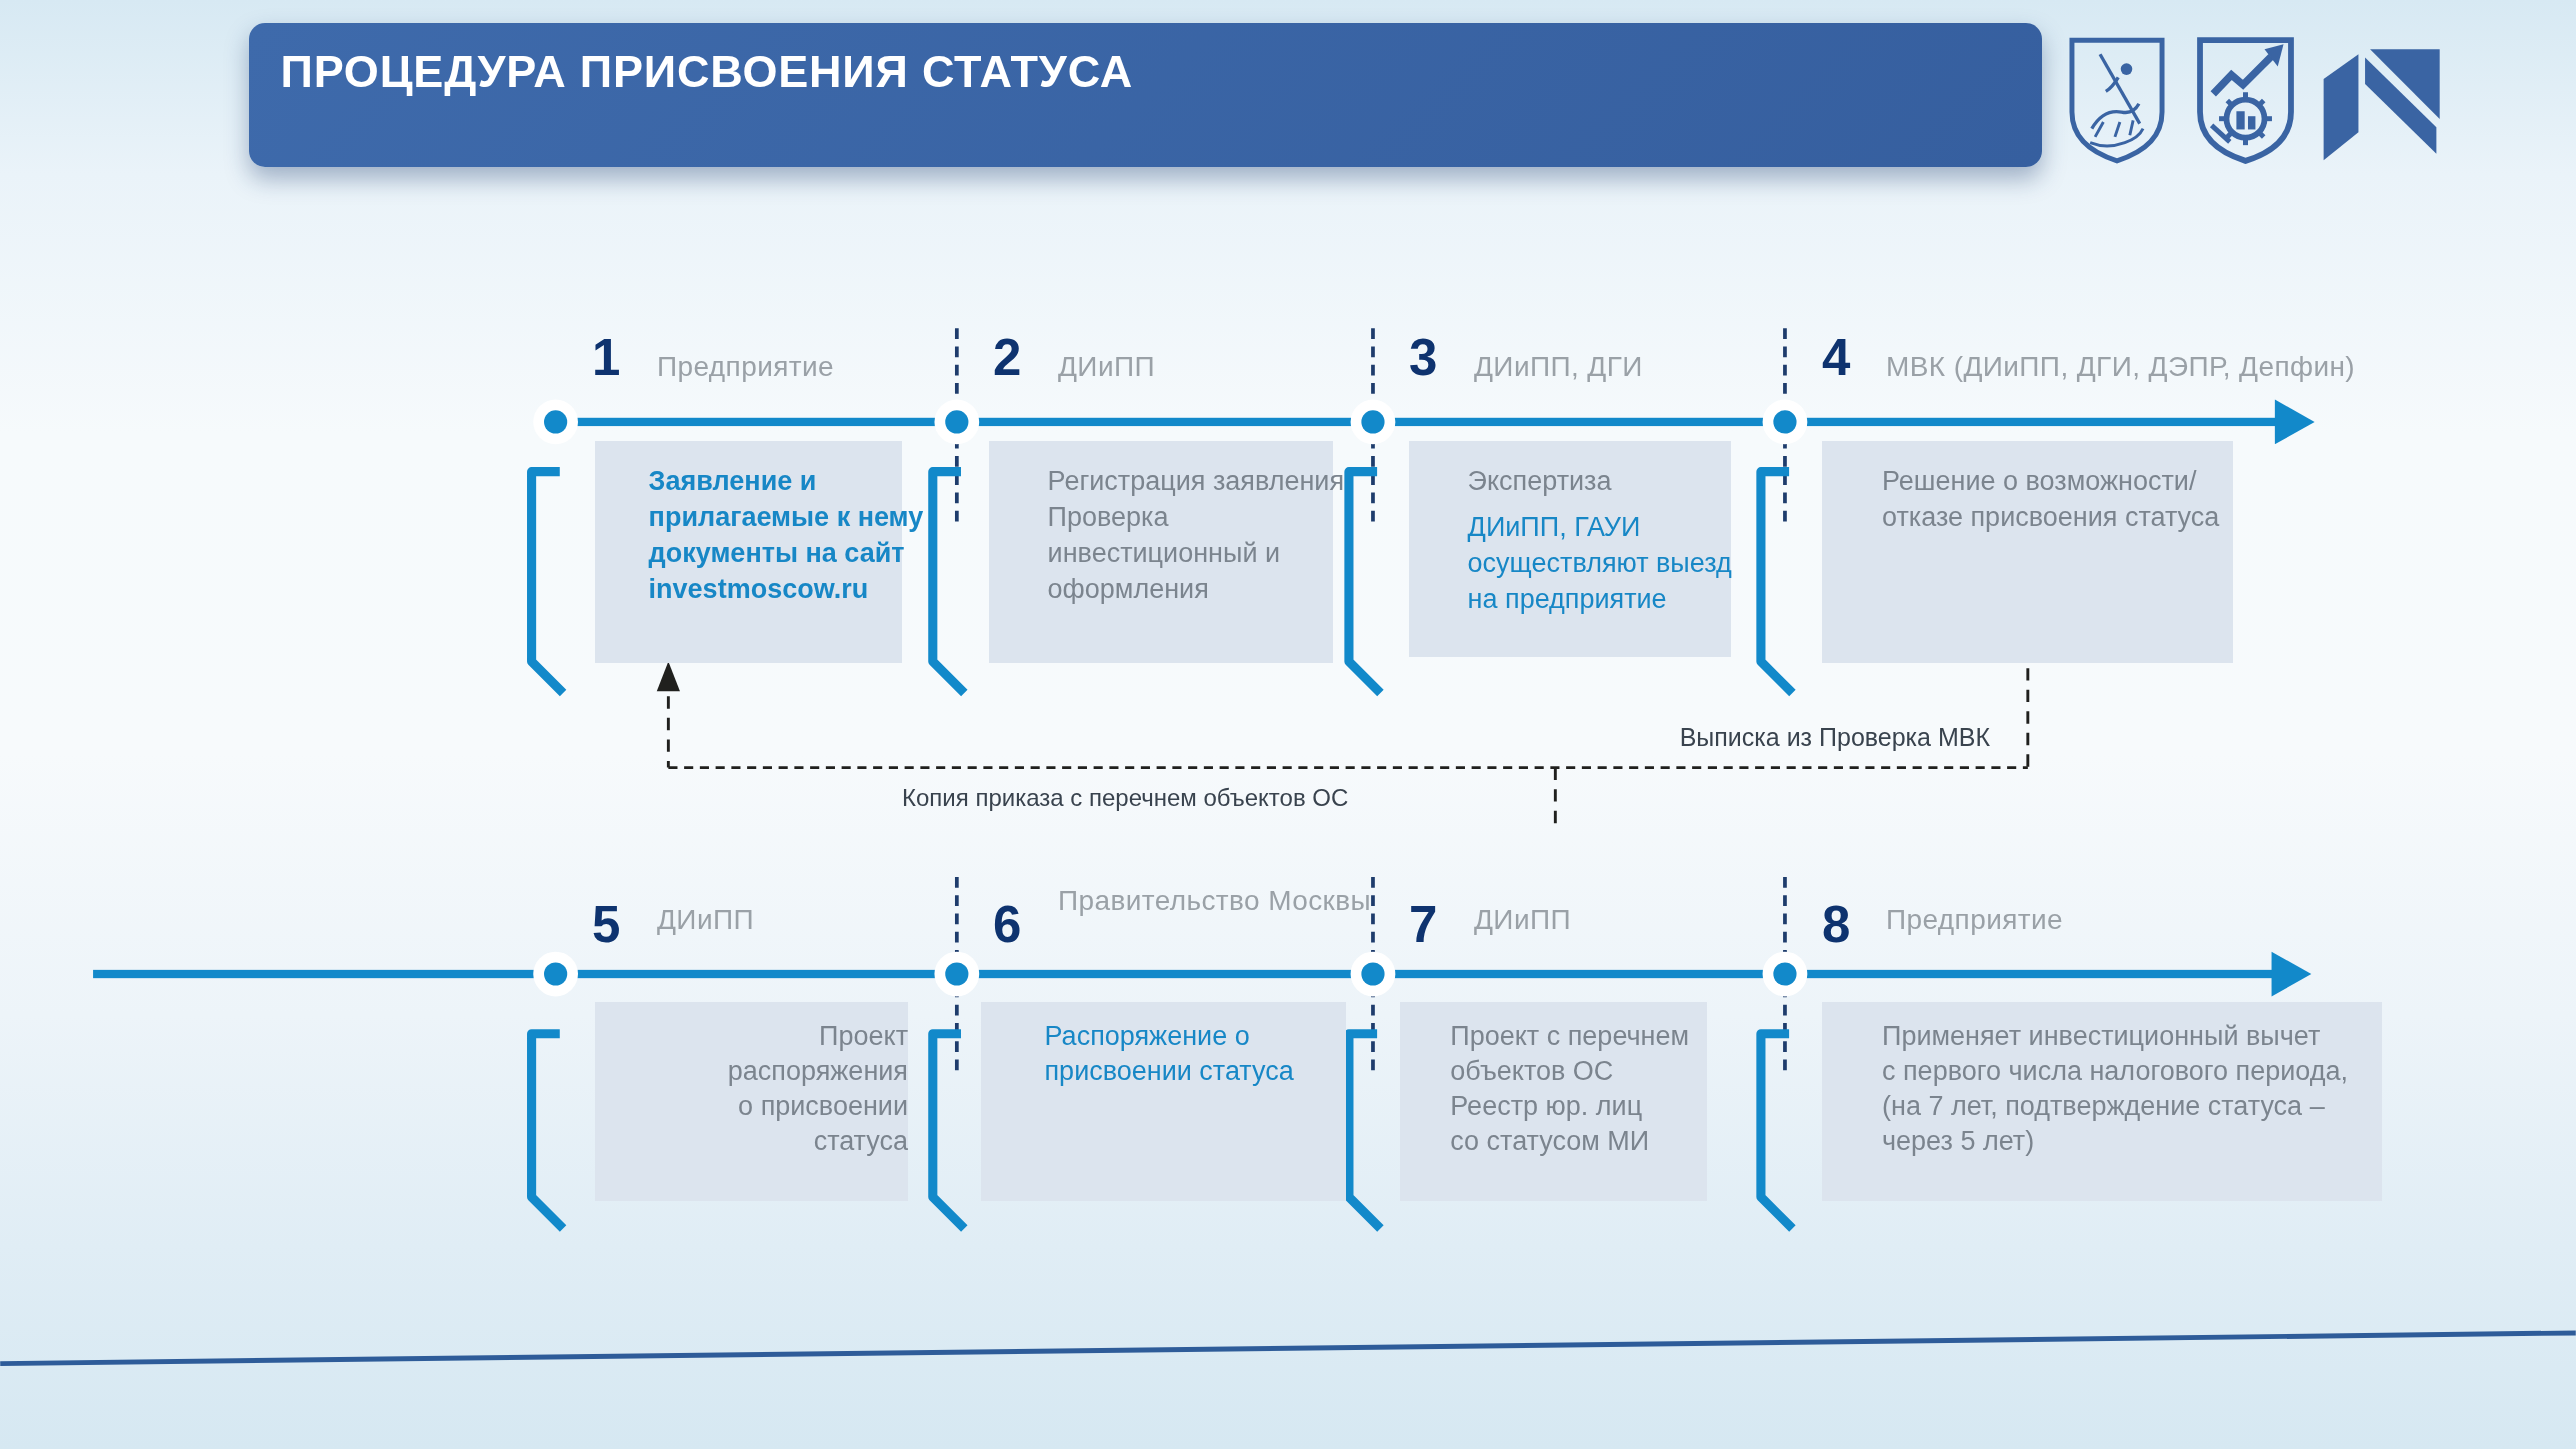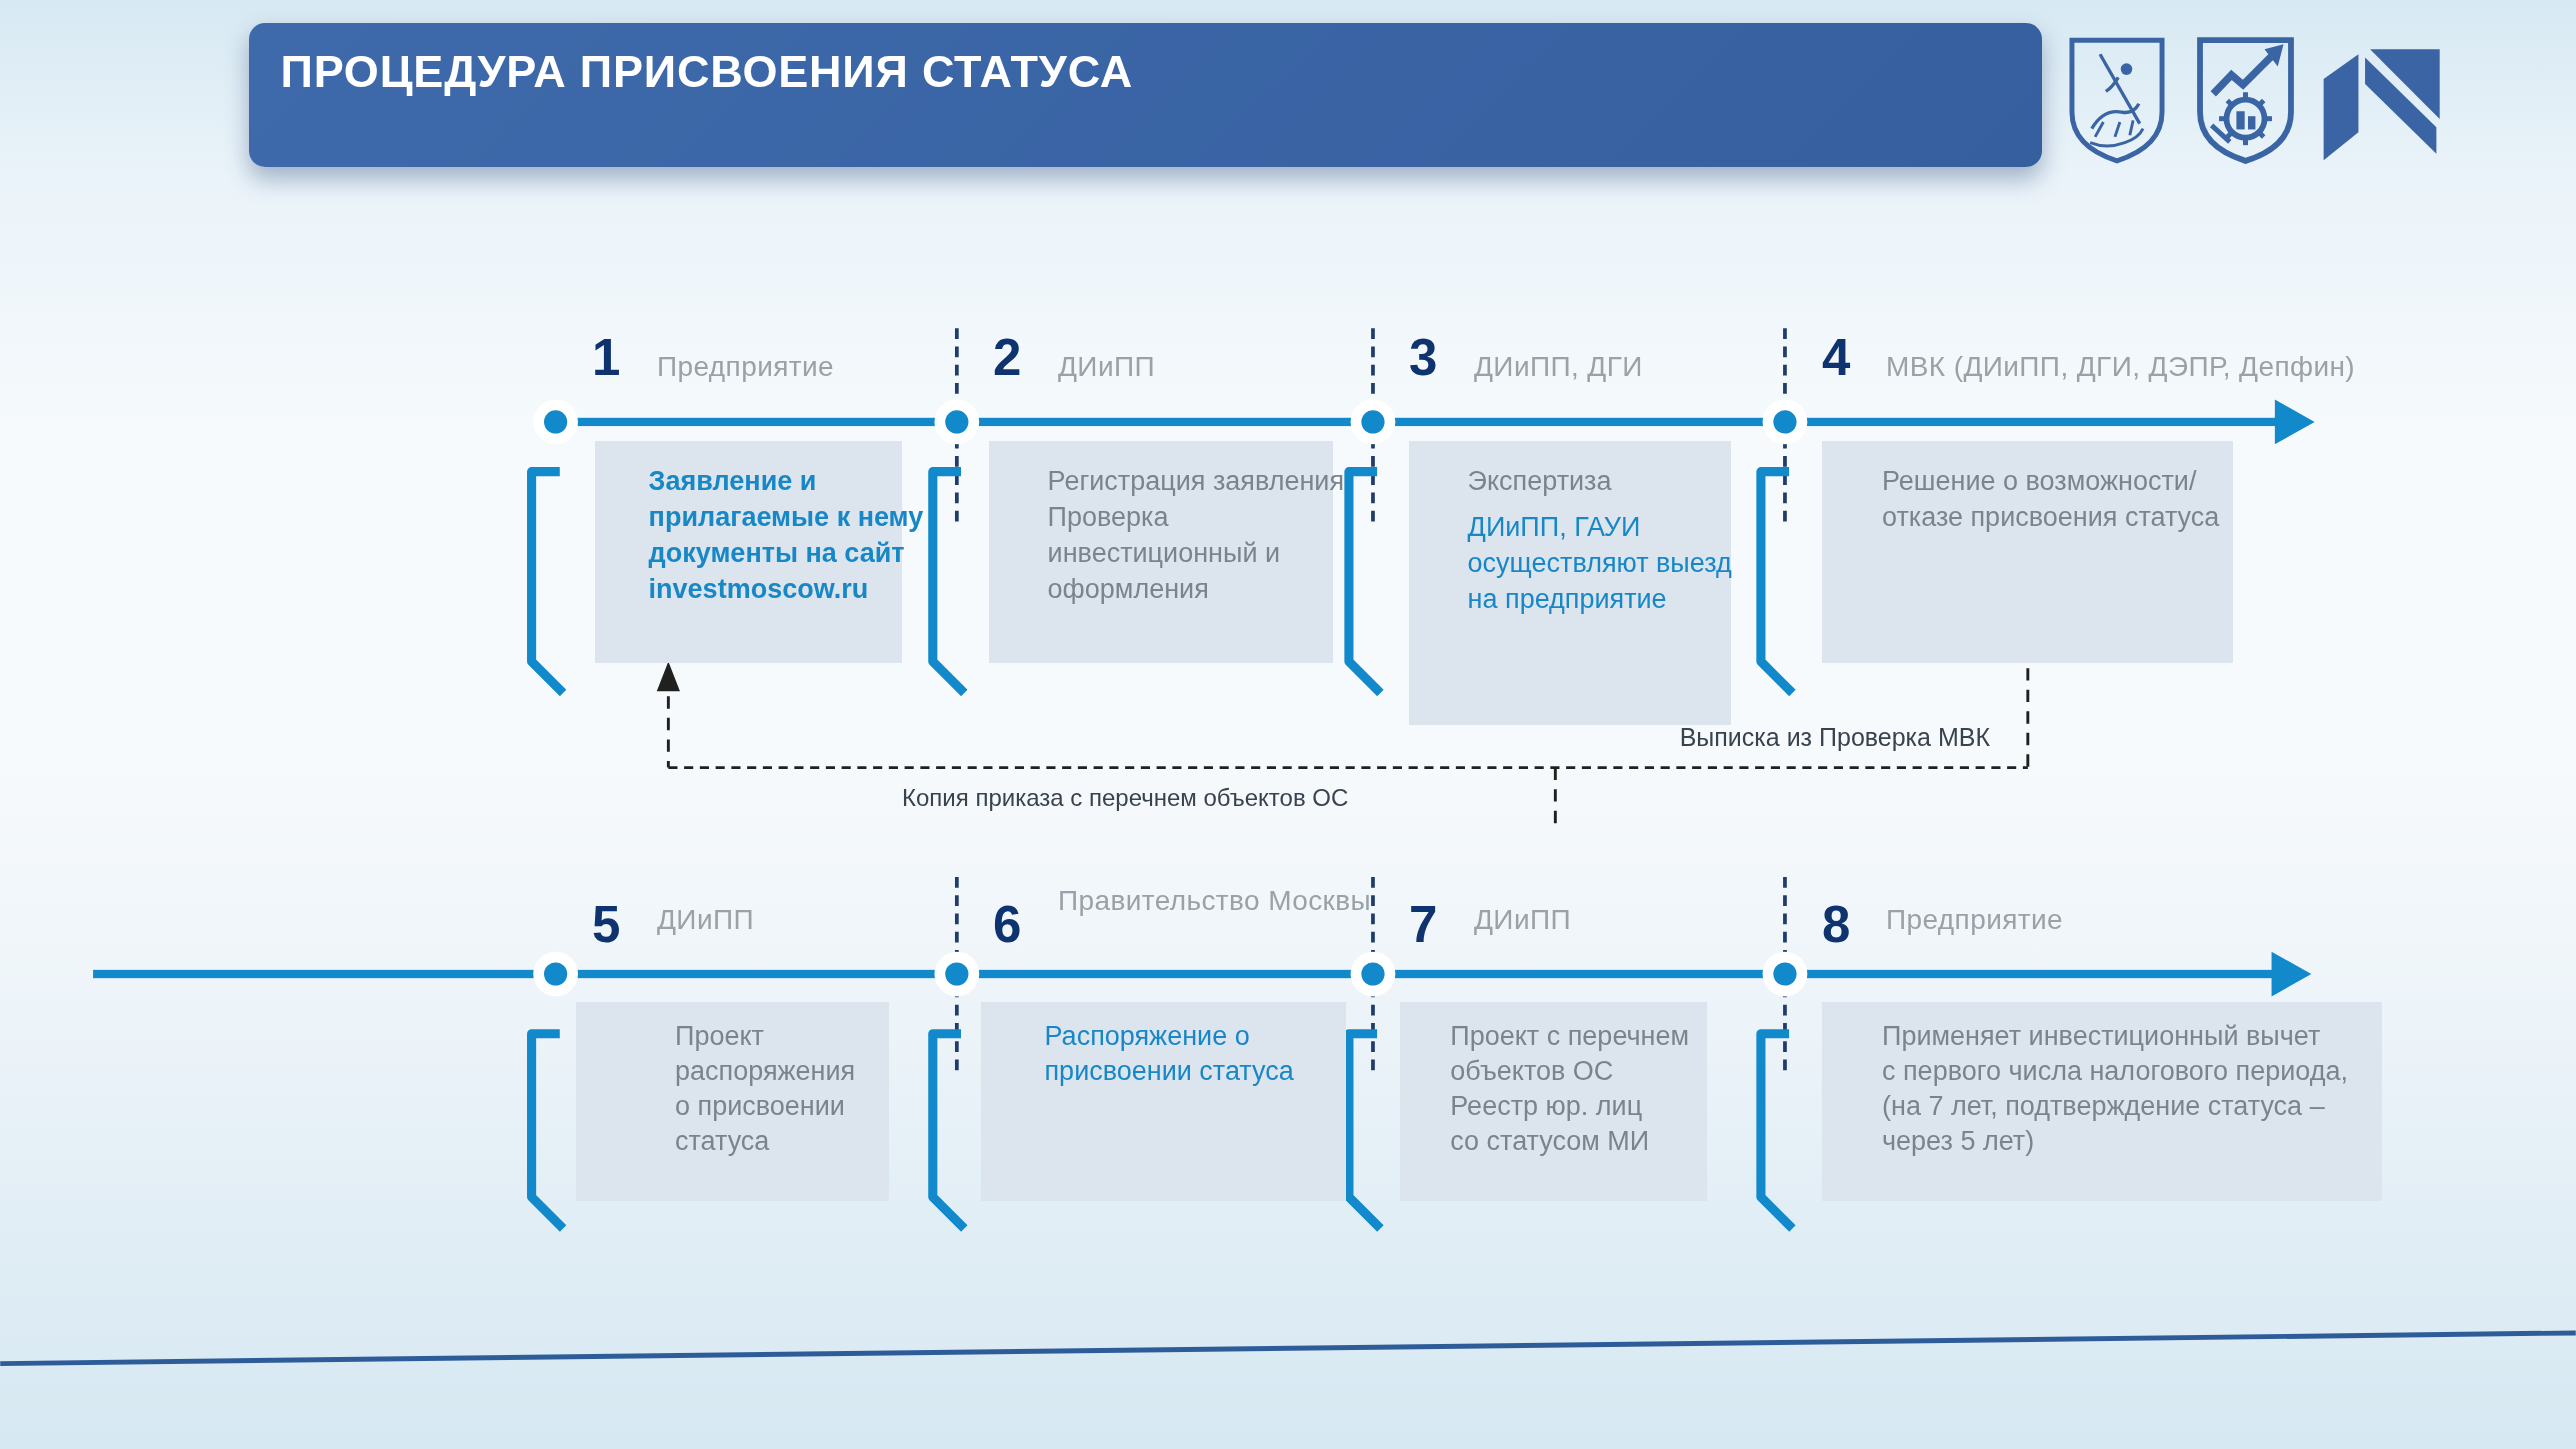--- a/index.html
+++ b/index.html
@@ -171,21 +171,21 @@
           <div>Регистрация заявления</div>
           <div>Проверка</div>
           <div>инвестиционный и</div>
           <div>оформления</div>
         </div>
       </div>
     </div>
     <div class="row1">
       <div class="step-number" style="left: 1409px; top: 332px;">3</div>
       <div class="step-org" style="left: 1474px; top: 352px;">ДИиПП, ДГИ</div>
-      <div class="step-box" style="left: 1409px; top: 441px; width: 322px; height: 284px; padding-left: 21.6px;">
+      <div class="step-box" style="left: 1409px; top: 441px; width: 322px; height: 216px; padding-left: 21.6px;">
         <div class="seg gray">
           <div>Экспертиза</div>
         </div>
         <div class="seg blue">
           <div>ДИиПП, ГАУИ</div>
           <div>осуществляют выезд</div>
           <div>на предприятие</div>
         </div>
       </div>
     </div>
@@ -195,21 +195,21 @@
       <div class="step-box" style="left: 1822px; top: 441px; width: 411px; height: 222px; padding-left: 23px;">
         <div class="seg gray">
           <div>Решение о  возможности/</div>
           <div>отказе присвоения статуса</div>
         </div>
       </div>
     </div>
     <div class="row2">
       <div class="step-number" style="left: 592px; top: 899px;">5</div>
       <div class="step-org" style="left: 657px; top: 905px;">ДИиПП</div>
-      <div class="step-box" style="left: 576px; top: 1002px; width: 313px; height: 199px; padding-left: 62px;">
+      <div class="step-box" style="left: 595px; top: 1002px; width: 313px; height: 199px; padding-left: 62px; text-align: right;">
         <div class="seg gray">
           <div>Проект</div>
           <div>распоряжения</div>
           <div>о присвоении</div>
           <div>статуса</div>
         </div>
       </div>
     </div>
     <div class="row2">
       <div class="step-number" style="left: 993px; top: 899px;">6</div>

